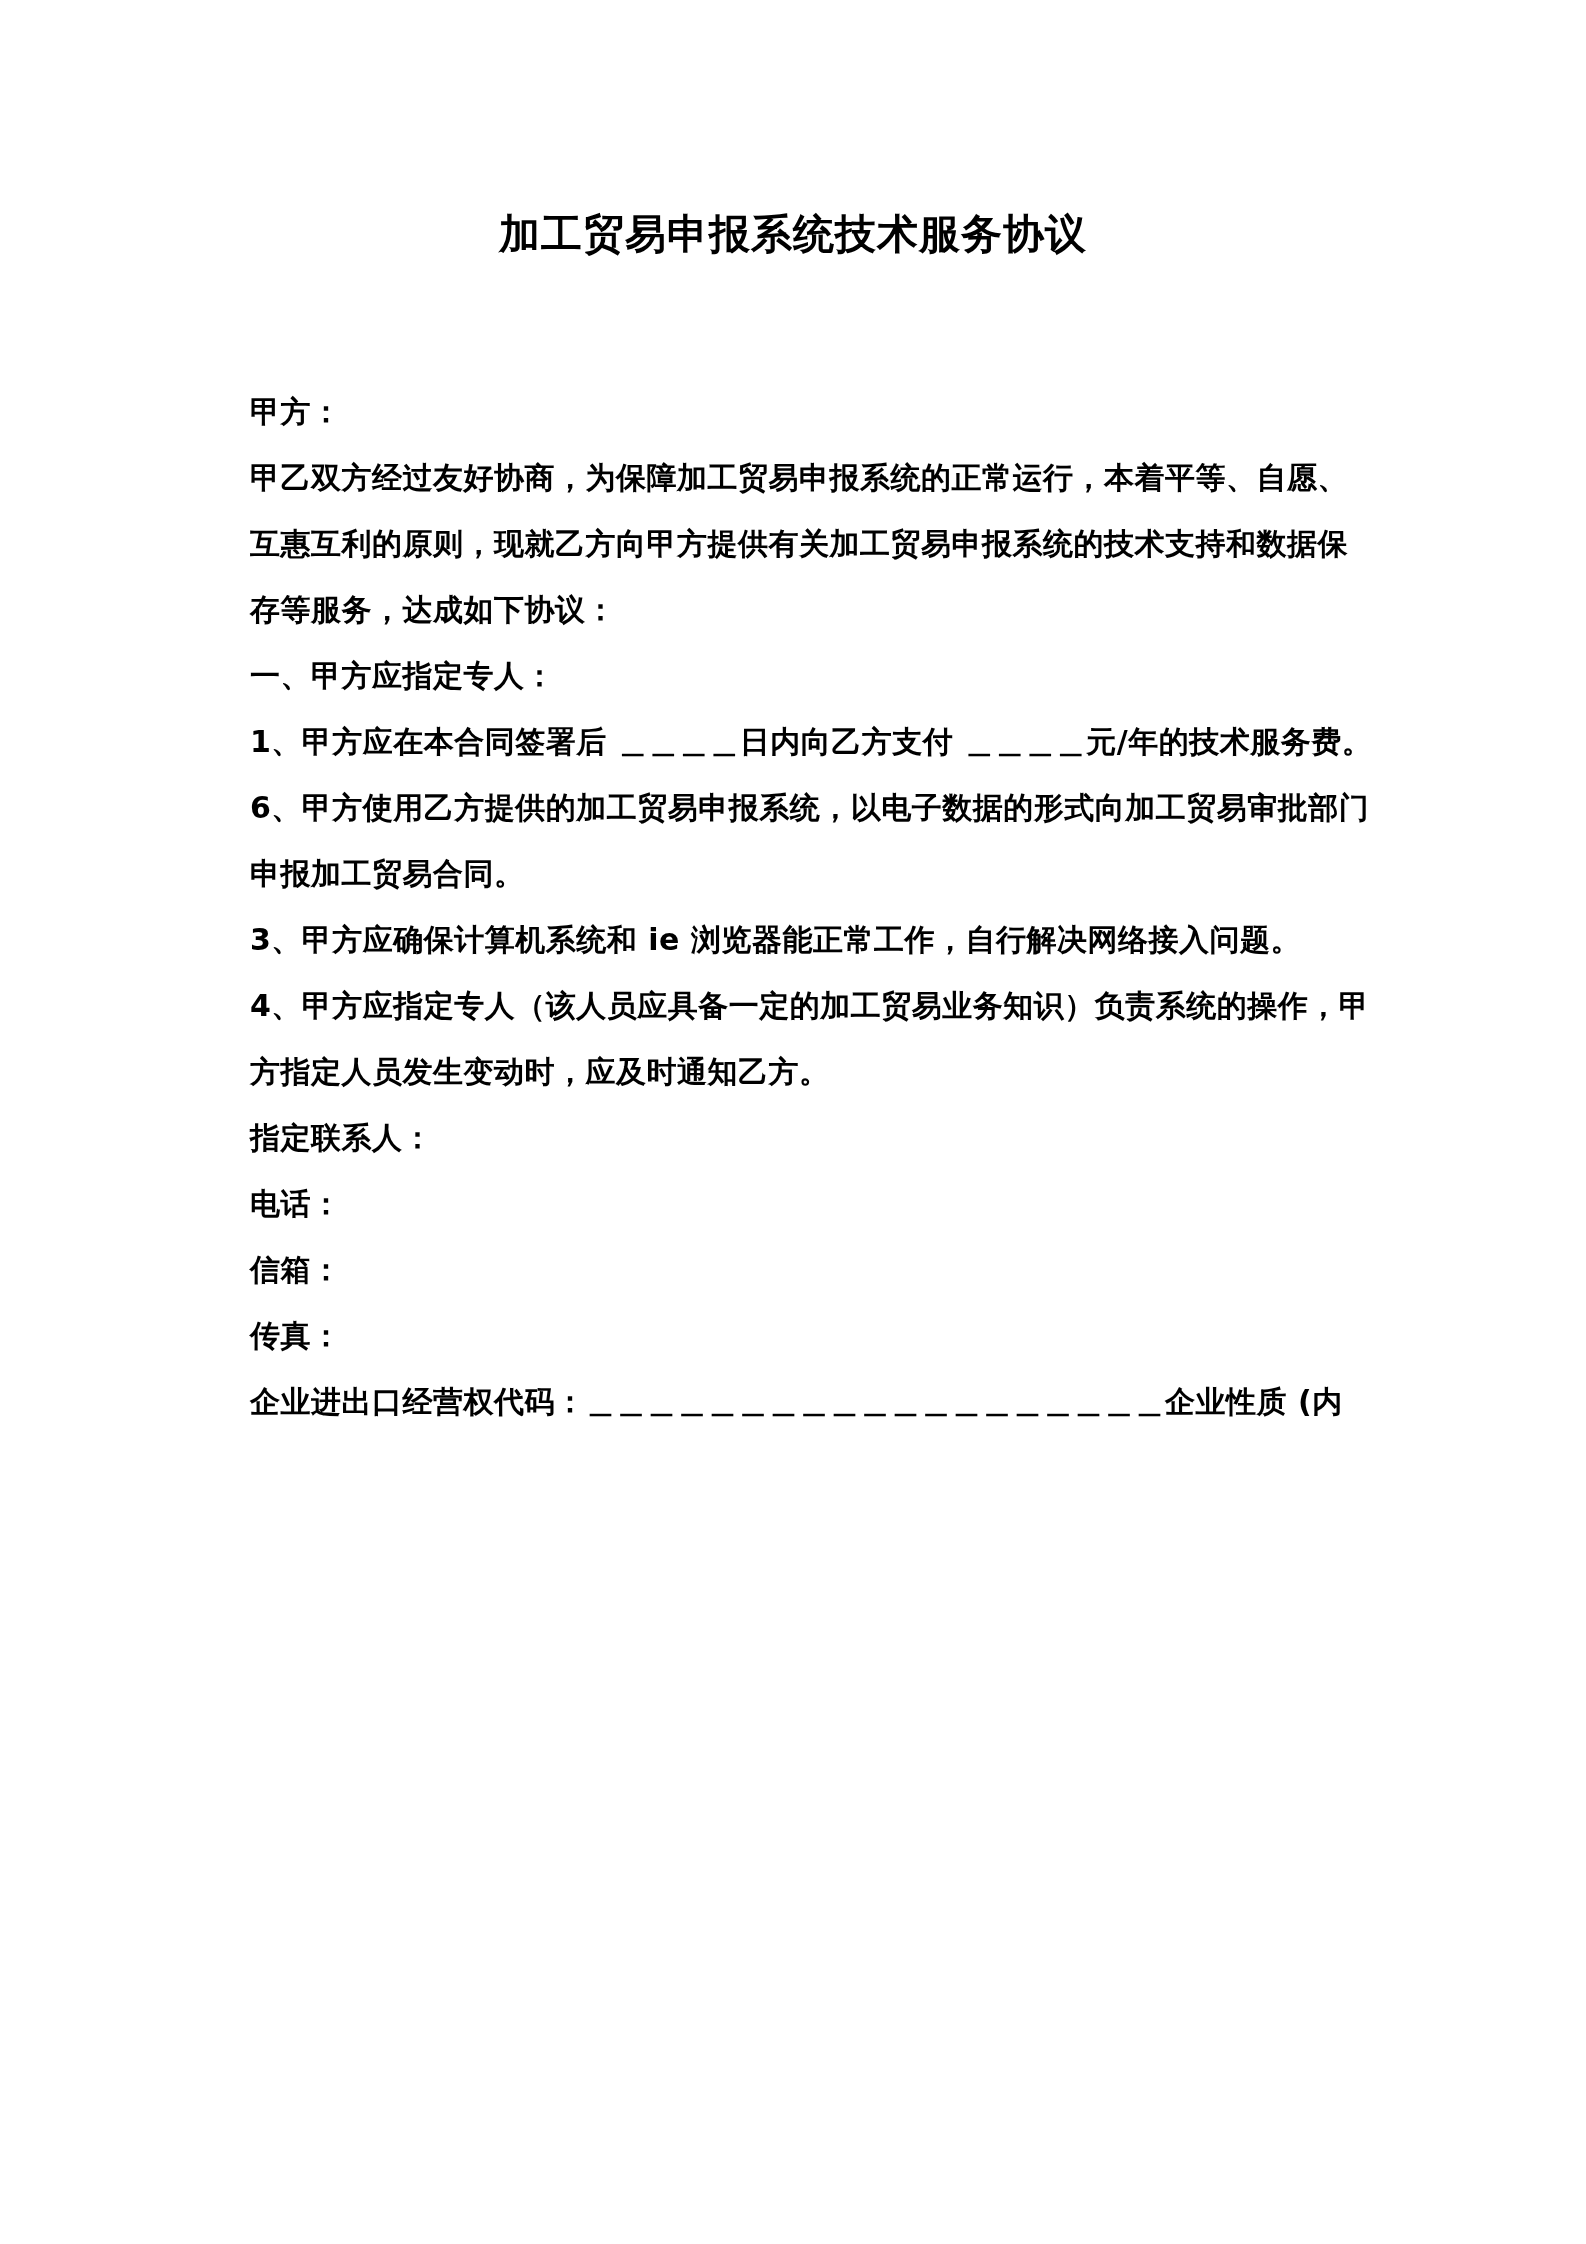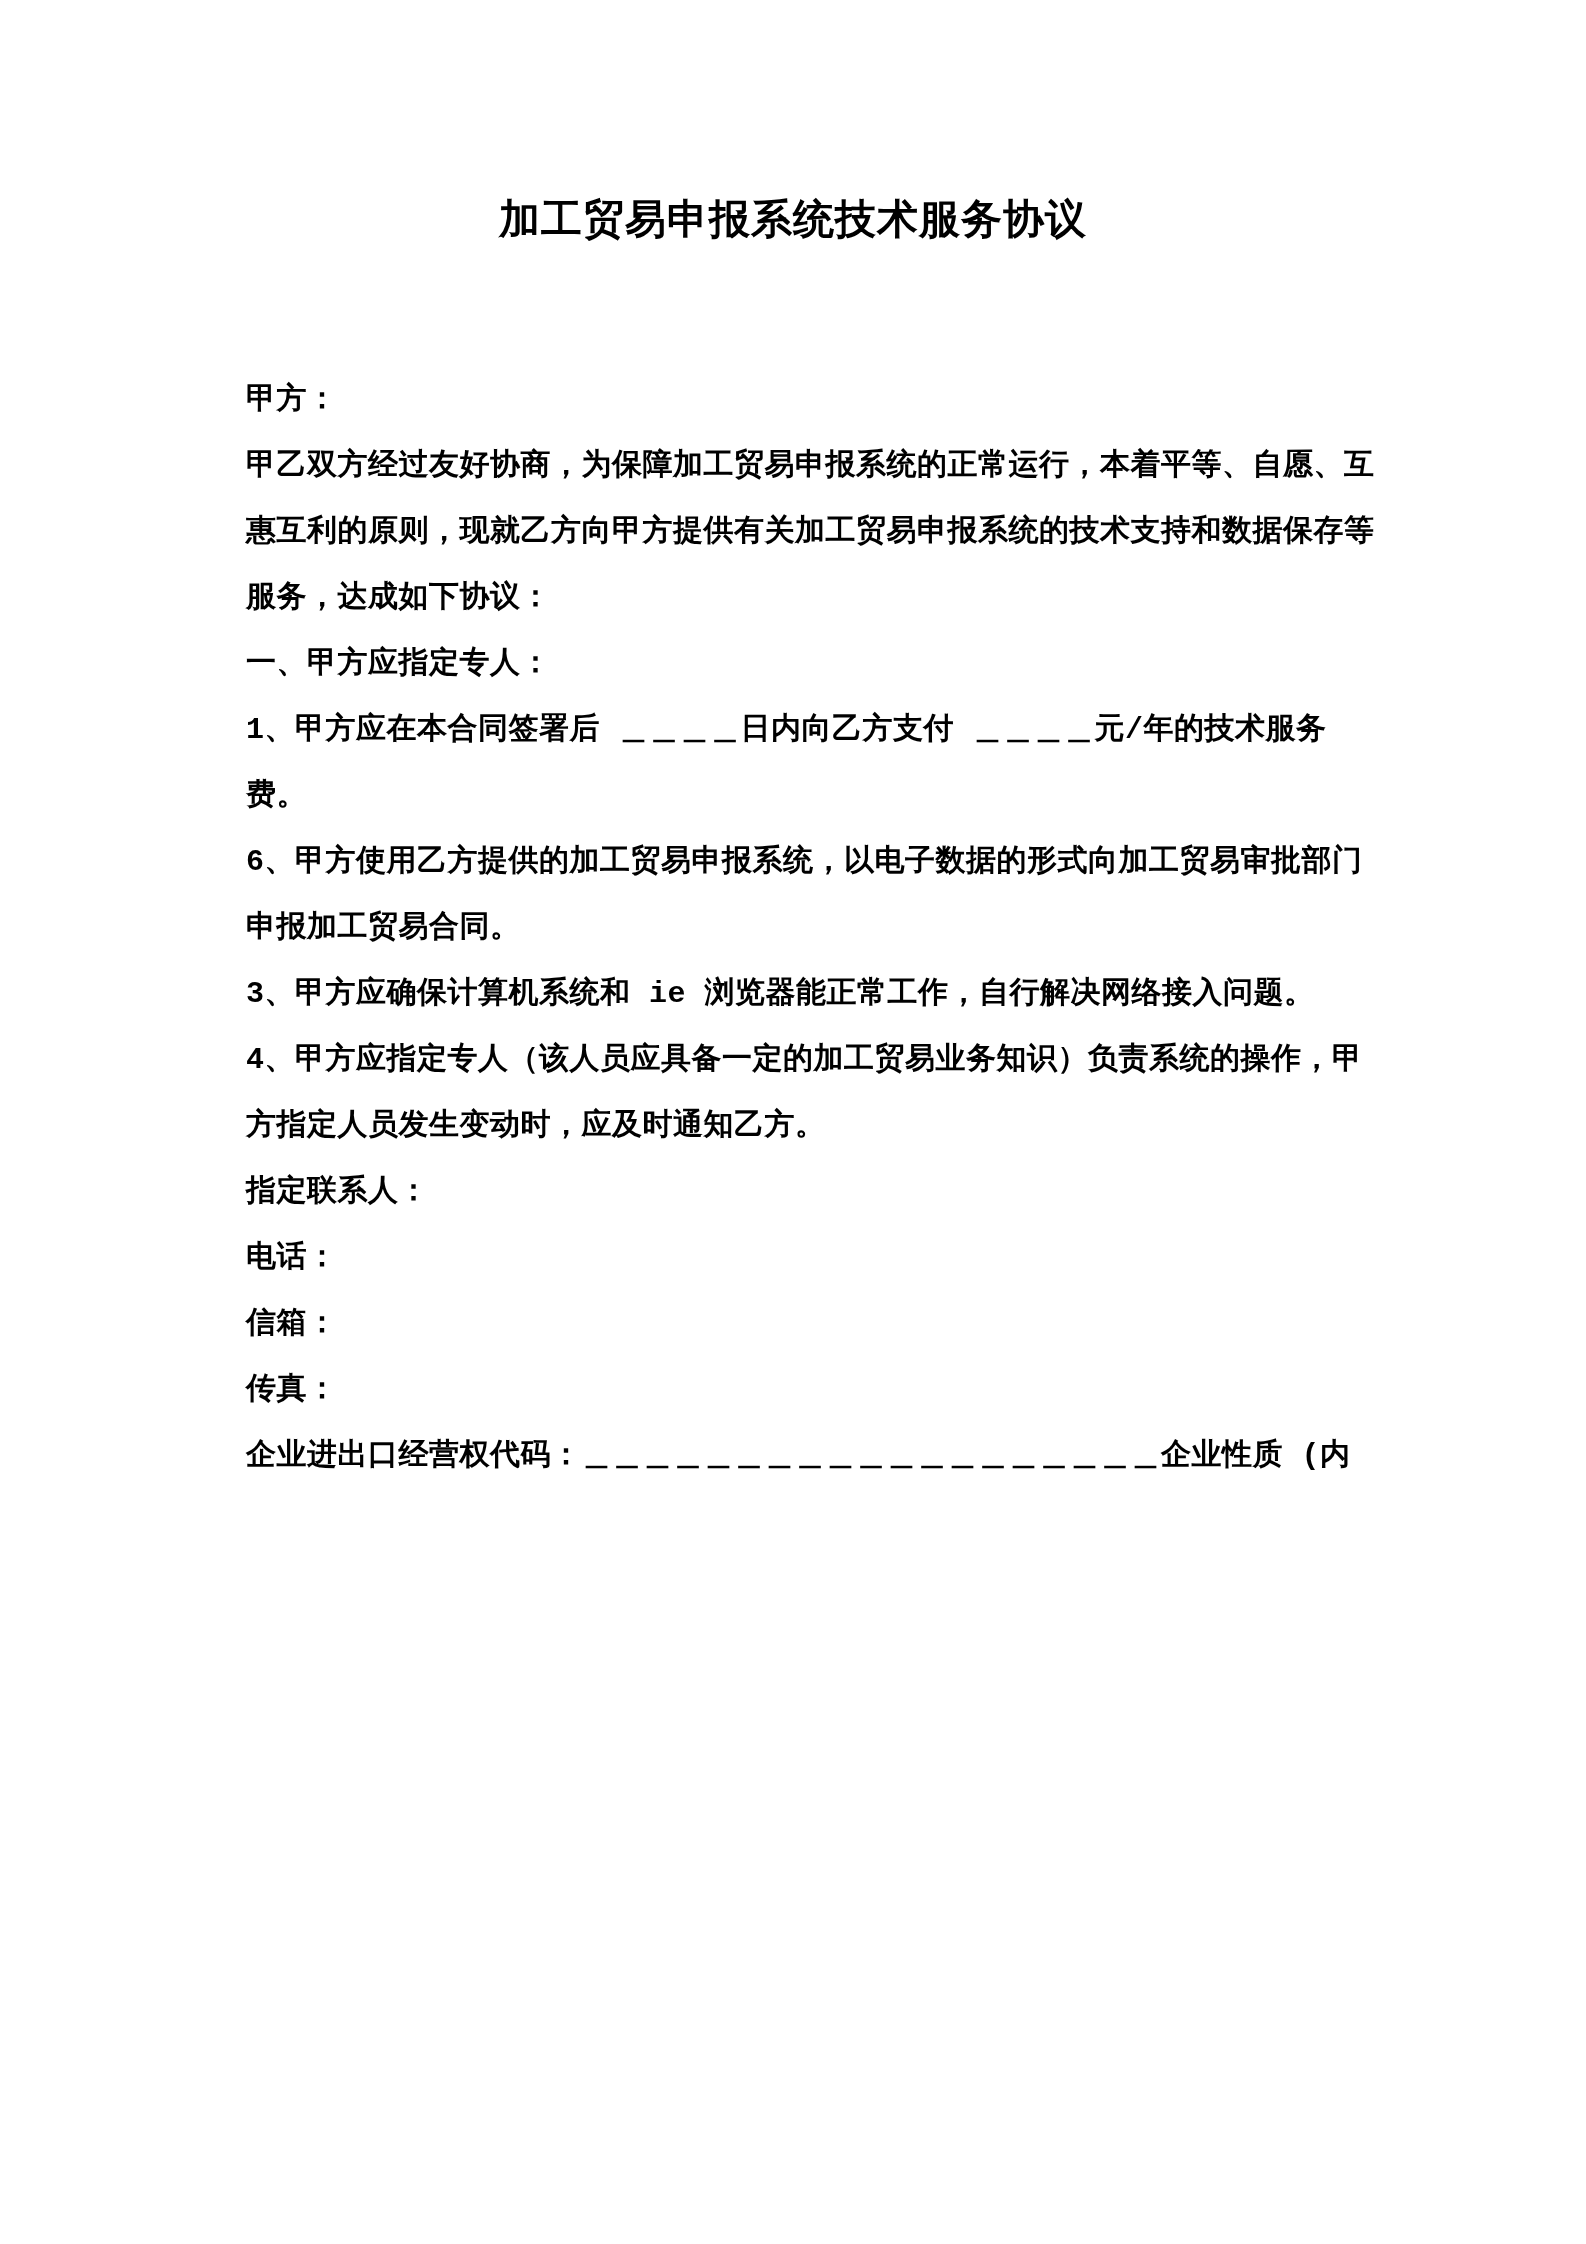--- a/index.html
+++ b/index.html
@@ -12,38 +12,36 @@
     height: 2244px;
     font-family: "DejaVu Sans", "Liberation Sans", sans-serif;
     color: #000000;
     overflow: hidden;
   }
   .page {
     position: relative;
     width: 1586px;
     height: 2244px;
     box-sizing: border-box;
-    padding: 0;
+    padding: 12px;
     background: #ffffff;
-    font-family: Liberation Mono, monospace;
   }
   .doc-title {
     margin: 0;
     padding-top: 196px;
     text-align: center;
     font-size: 41px;
     font-weight: bold;
     letter-spacing: 1px;
     line-height: 1.3;
   }
   .body-block {
     margin-top: 118px;
     padding-left: 238px;
     padding-right: 200px;
-    margin-left: 8px;
   }
   .para {
     font-size: 30px;
     font-weight: bold;
     line-height: 66px;
     margin: 0;
     text-align: left;
     letter-spacing: 0.5px;
     word-break: break-all;
   }

